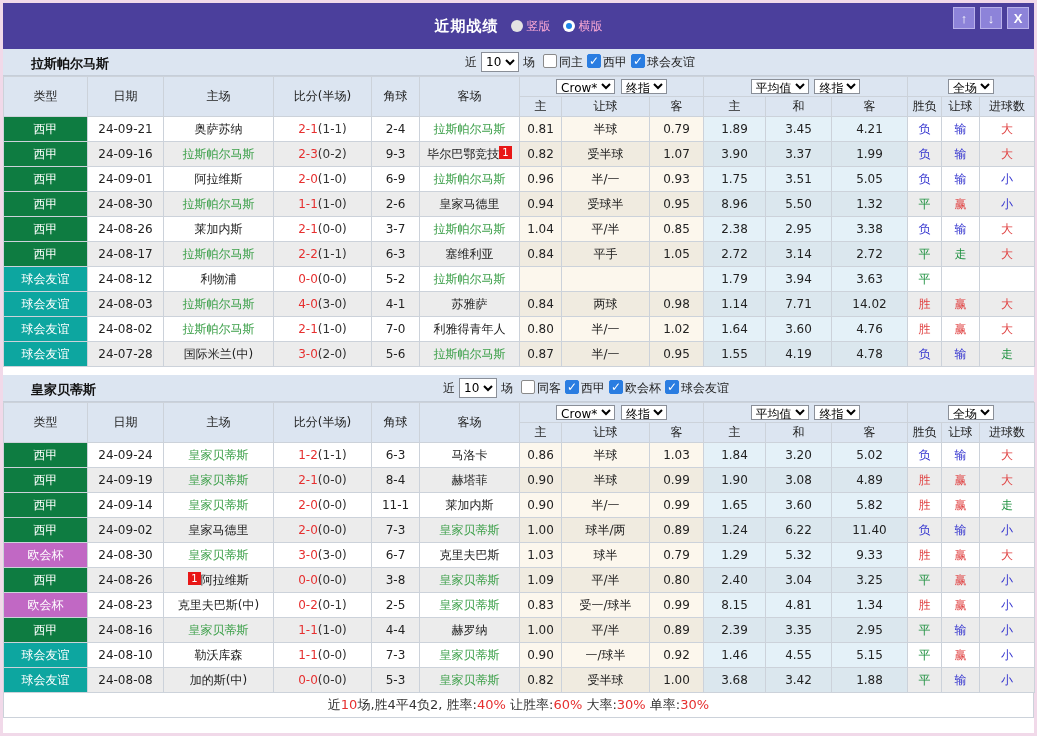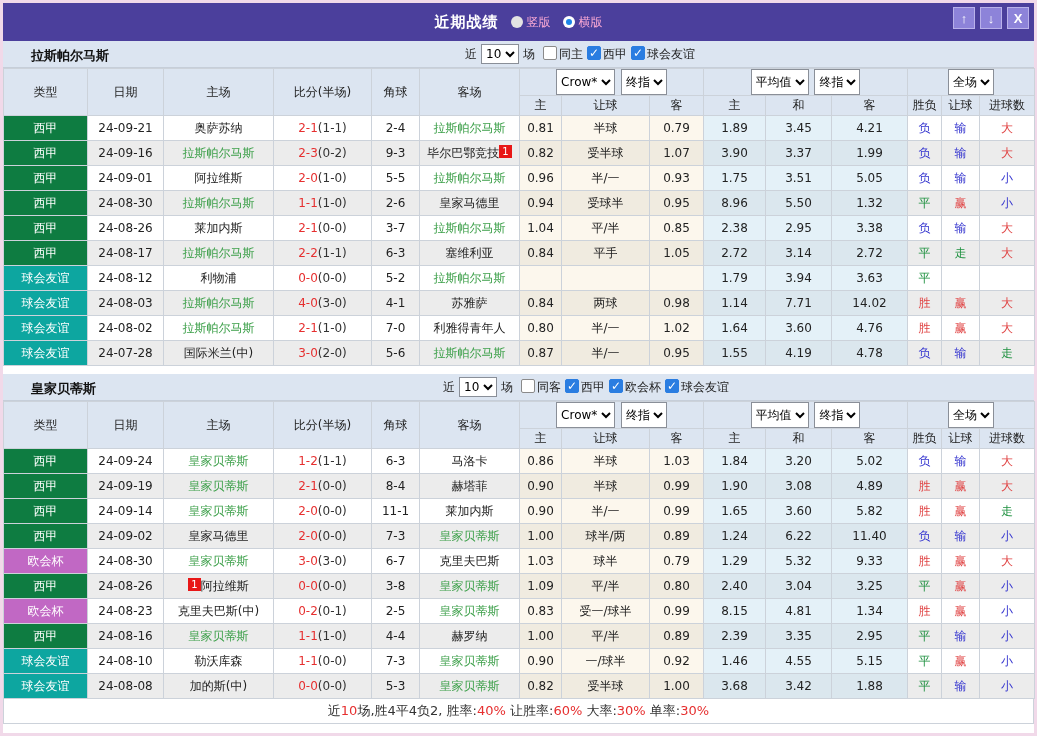--- a/index.html
+++ b/index.html
@@ -4,21 +4,21 @@
 <style>
   * { box-sizing: border-box; }
   html,body { margin:0; padding:0; }
   body {
     width:1037px; height:736px; overflow:hidden;
     font-family:"DejaVu Sans", sans-serif; font-size:12px; background:#fff;
   }
   .frame { width:1037px; height:736px; border:3px solid #f1d9e9; background:#fff; }
 
   
-  .titlebar { height:38px; background:#4b3f9c; position:relative; display:flex; align-items:center; }
+  .titlebar { height:46px; background:#4b3f9c; position:relative; display:flex; align-items:center; }
   .tb-center { flex:1; display:flex; justify-content:center; align-items:center; gap:12px; color:#fff; }
   .tb-title { font-size:15px; font-weight:bold; letter-spacing:1px; }
   .radio-label { display:inline-flex; align-items:center; gap:4px; font-size:12px; color:#f9a8d4; cursor:pointer; }
   .radio { width:12px; height:12px; border-radius:50%; background:#e3e3e3; display:inline-block; position:relative; }
   .radio.checked { background:#fff; }
   .radio.checked::after { content:""; position:absolute; left:3px; top:3px; width:6px; height:6px; border-radius:50%; background:#1d86e8; }
   .tb-buttons { position:absolute; right:5px; top:4px; display:flex; gap:5px; }
   .tb-btn { width:22px; height:22px; background:#8d83d9; border:1px solid #b9b1ea; color:#fff;
             font-weight:bold; font-size:13px; line-height:19px; text-align:center; cursor:pointer; padding:0; }
 
@@ -32,21 +32,21 @@
   .cb-label { display:inline-flex; align-items:flex-start; gap:2px; cursor:pointer; margin-left:4px; }
   .cbx { width:14px; height:14px; border:1px solid #8a8a8a; background:#fff; display:inline-block;
          border-radius:2px; position:relative; }
   .cbx.on { background:#2a7de1; border-color:#2a7de1; }
   .cbx.on::after { content:"\2713"; position:absolute; left:1px; top:-1px; color:#fff; font-size:12px; font-weight:bold; }
 
   
   table { border-collapse:collapse; table-layout:fixed; width:1031px; }
   th, td { border:1px solid #ccd2da; text-align:center; overflow:hidden; white-space:nowrap; padding:0 1px; }
   thead th { background:#dce5f1; font-weight:normal; color:#222; height:20px; font-size:12px; }
-  thead select { height:26px; margin:0 1px; }
+  thead select { height:15px; margin:0 1px; }
   tbody td { height:25px; background:#fff; color:#222; font-size:12px; }
   tbody tr:nth-child(even) td { background:#ececec; }
   tbody td.cream { background:#fcf7ed; }
   tbody tr:nth-child(even) td.cream { background:#f0ebe0; }
   tbody td.sky { background:#e4f1f8; }
   tbody tr:nth-child(even) td.sky { background:#dbe7ee; }
   tbody td.type { color:#fff; }
   tbody td.t-liga,  tbody tr:nth-child(even) td.t-liga  { background:#0e7c41; }
   tbody td.t-frnd,  tbody tr:nth-child(even) td.t-frnd  { background:#0da6a0; }
   tbody td.t-conf,  tbody tr:nth-child(even) td.t-conf  { background:#c168c4; }
@@ -191,21 +191,21 @@
           <td class="sky">1.99</td>
           <td class="c-blue">负</td>
           <td class="c-blue">输</td>
           <td class="c-red">大</td>
         </tr>
         <tr>
           <td class="type t-liga">西甲</td>
           <td>24-09-01</td>
           <td><span>阿拉维斯</span></td>
           <td><span class="sc">2-0</span><span class="half">(1-0)</span></td>
-          <td>5-5</td>
+          <td>6-9</td>
           <td><span class="hl">拉斯帕尔马斯</span></td>
           <td class="cream">0.96</td>
           <td class="cream">半/一</td>
           <td class="cream">0.93</td>
           <td class="sky">1.75</td>
           <td class="sky">3.51</td>
           <td class="sky">5.05</td>
           <td class="c-blue">负</td>
           <td class="c-blue">输</td>
           <td class="c-blue">小</td>

